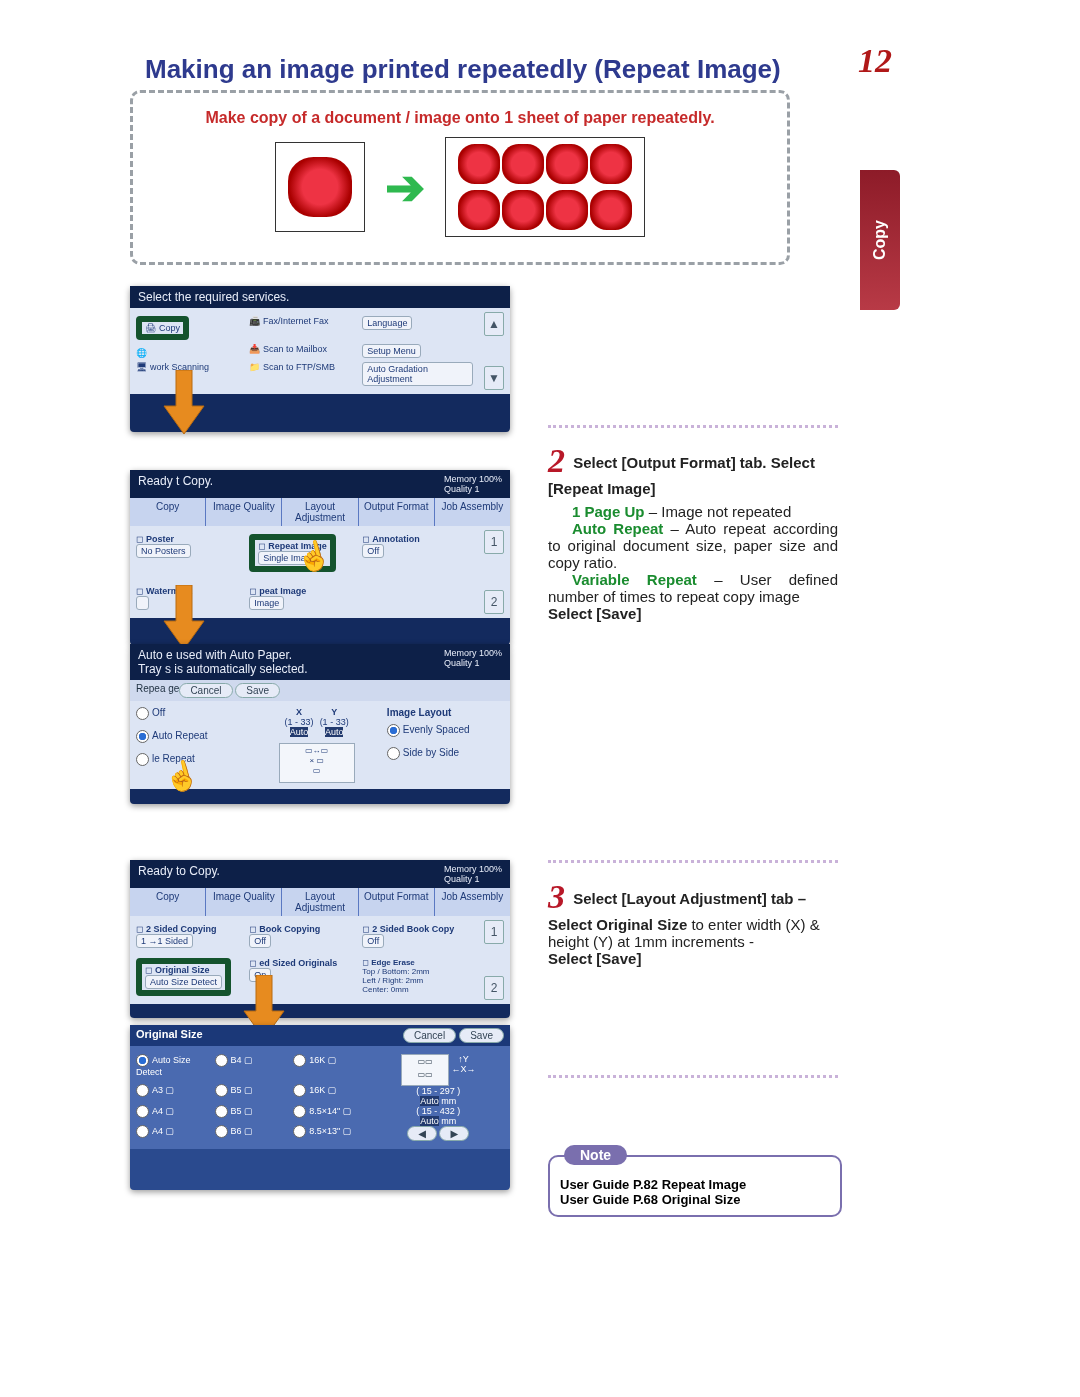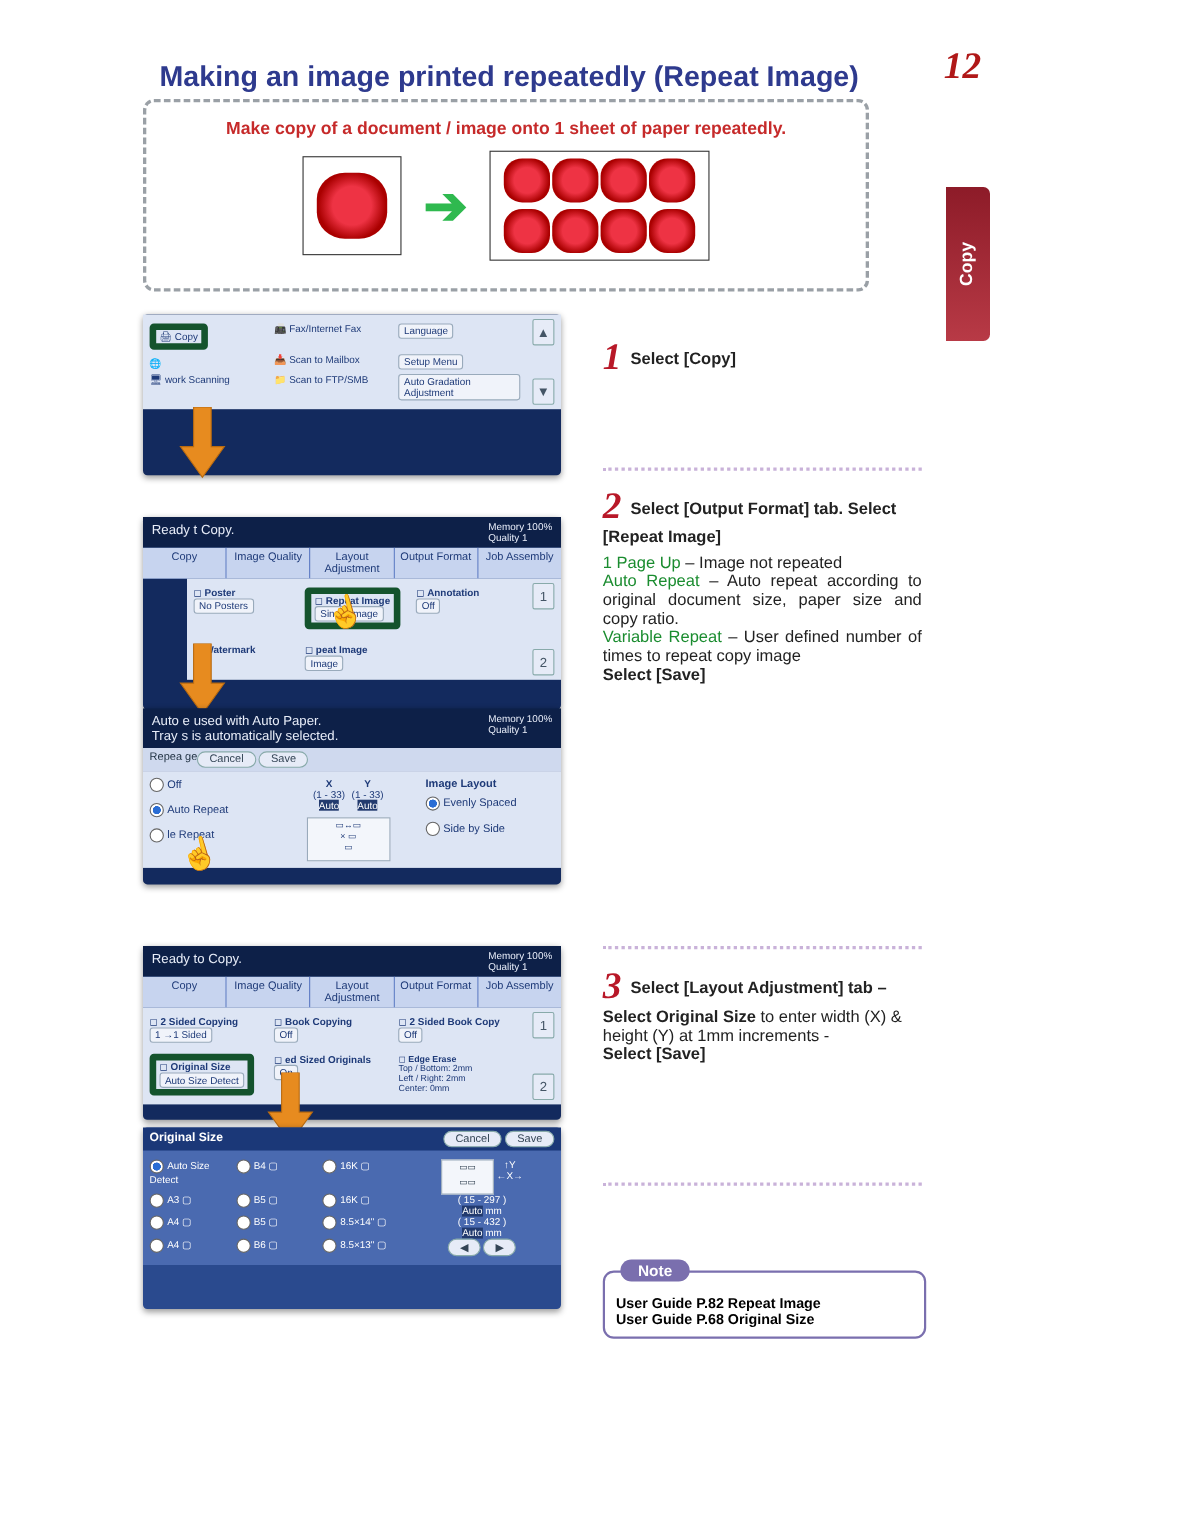--- a/index.html
+++ b/index.html
@@ -196,21 +196,21 @@
   .instr .num {
     color: #b81828;
     font-family: "Times New Roman", serif;
     font-style: italic;
     font-size: 34px;
     font-weight: bold;
     margin-right: 4px;
     vertical-align: -4px;
   }
   .instr .lead { font-weight: bold; }
-  .instr .greenlead { color: #1a8c2f; font-weight: normal; }
+  .instr .greenlead { color: #1a8c2f; font-weight: bold; margin-left: 24px; }
   .hr-dotted {
     position: absolute;
     left: 548px;
     width: 290px;
     height: 0;
     border-top: 3px dotted #c9b2d9;
   }
   
   .note-box {
     position: absolute;
@@ -281,20 +281,23 @@
         <div class="car small"></div>
         <div class="car small"></div>
         <div class="car small"></div>
         <div class="car small"></div>
         <div class="car small"></div>
       </div>
     </div>
   </div>
 
   <div class="panel" style="top:286px;height:146px">
+    <div class="hdr">
+        <span>Select the required services.</span>
+      </div>
     <div class="body" style="position:relative;">
       <div class="opt"><span class="hl-orange">🖨 <span>Copy</span></span></div>
       <div class="opt">📠 <span>Fax/Internet Fax</span></div>
       <div class="opt"><span class="chip">Language</span></div>
       <div class="opt" style="margin-top:6px">🌐</div>
       <div class="opt">📥 <span>Scan to Mailbox</span></div>
       <div class="opt"><span class="chip">Setup Menu</span></div>
       <div class="opt">🖥 <span>work Scanning</span></div>
       <div class="opt">📁 <span>Scan to FTP/SMB</span></div>
       <div class="opt"><span class="chip">Auto Gradation Adjustment</span></div>
@@ -313,21 +316,21 @@
       <span>Ready t   Copy.</span>
       <span style="font-size:9px"><span>Memory 100%</span><br><span>Quality    1</span></span>
     </div>
     <div class="tabs">
       <div class="tab">Copy</div>
       <div class="tab">Image Quality</div>
       <div class="tab">Layout Adjustment</div>
       <div class="tab">Output Format</div>
       <div class="tab">Job Assembly</div>
     </div>
-    <div class="body" style="position:relative;margin-left:40px;">
+    <div class="body" style="position:relative;">
       <div class="opt">◻ <b>Poster</b><br><span class="chip">No Posters</span></div>
       <div class="opt"><span class="hl-orange">◻ <b>Repeat Image</b><br><span class="chip">Single Image</span></span></div>
       <div class="opt">◻ <b>Annotation</b><br><span class="chip">Off</span></div>
       <div class="opt" style="margin-top:12px">◻ <b>Watermark</b><br><span class="chip">&nbsp;</span></div>
       <div class="opt" style="margin-top:12px">◻ <b>peat Image</b><br><span class="chip">Image</span></div>
       <div class="scroll-btn" style="top:4px">1</div>
       <div class="scroll-btn" style="bottom:4px">2</div>
     </div>
   </div>
   <div class="hand" style="top:540px;left:296px">☝️</div>
@@ -431,24 +434,20 @@
         <div>( 15 - 432 )</div>
         <div><span class="chip" style="background:#223a6e;color:#fff">Auto</span> <span>mm</span></div>
         <div>
           <span class="mini-btn">◀</span>
           <span class="mini-btn">▶</span>
         </div>
       </div>
     </div>
   </div>
 
-  <div class="instr" style="top:306px">
-    <span class="num">1</span>
-    <span class="lead">Select [Copy]</span>
-  </div>
 
   <div class="hr-dotted" style="top:425px"></div>
 
   <div class="instr" style="top:442px">
     <span class="num">2</span>
     <span class="lead">Select [Output Format] tab. Select [Repeat Image]</span><br>
     <div style="text-align:justify;margin-top:6px">
       <span class="greenlead">1 Page Up</span><span> – Image not repeated</span><br>
       <span class="greenlead">Auto Repeat</span><span> – Auto repeat according to original document size, paper size and copy ratio.</span><br>
       <span class="greenlead">Variable Repeat</span><span> – User defined number of times to repeat copy image</span><br>

